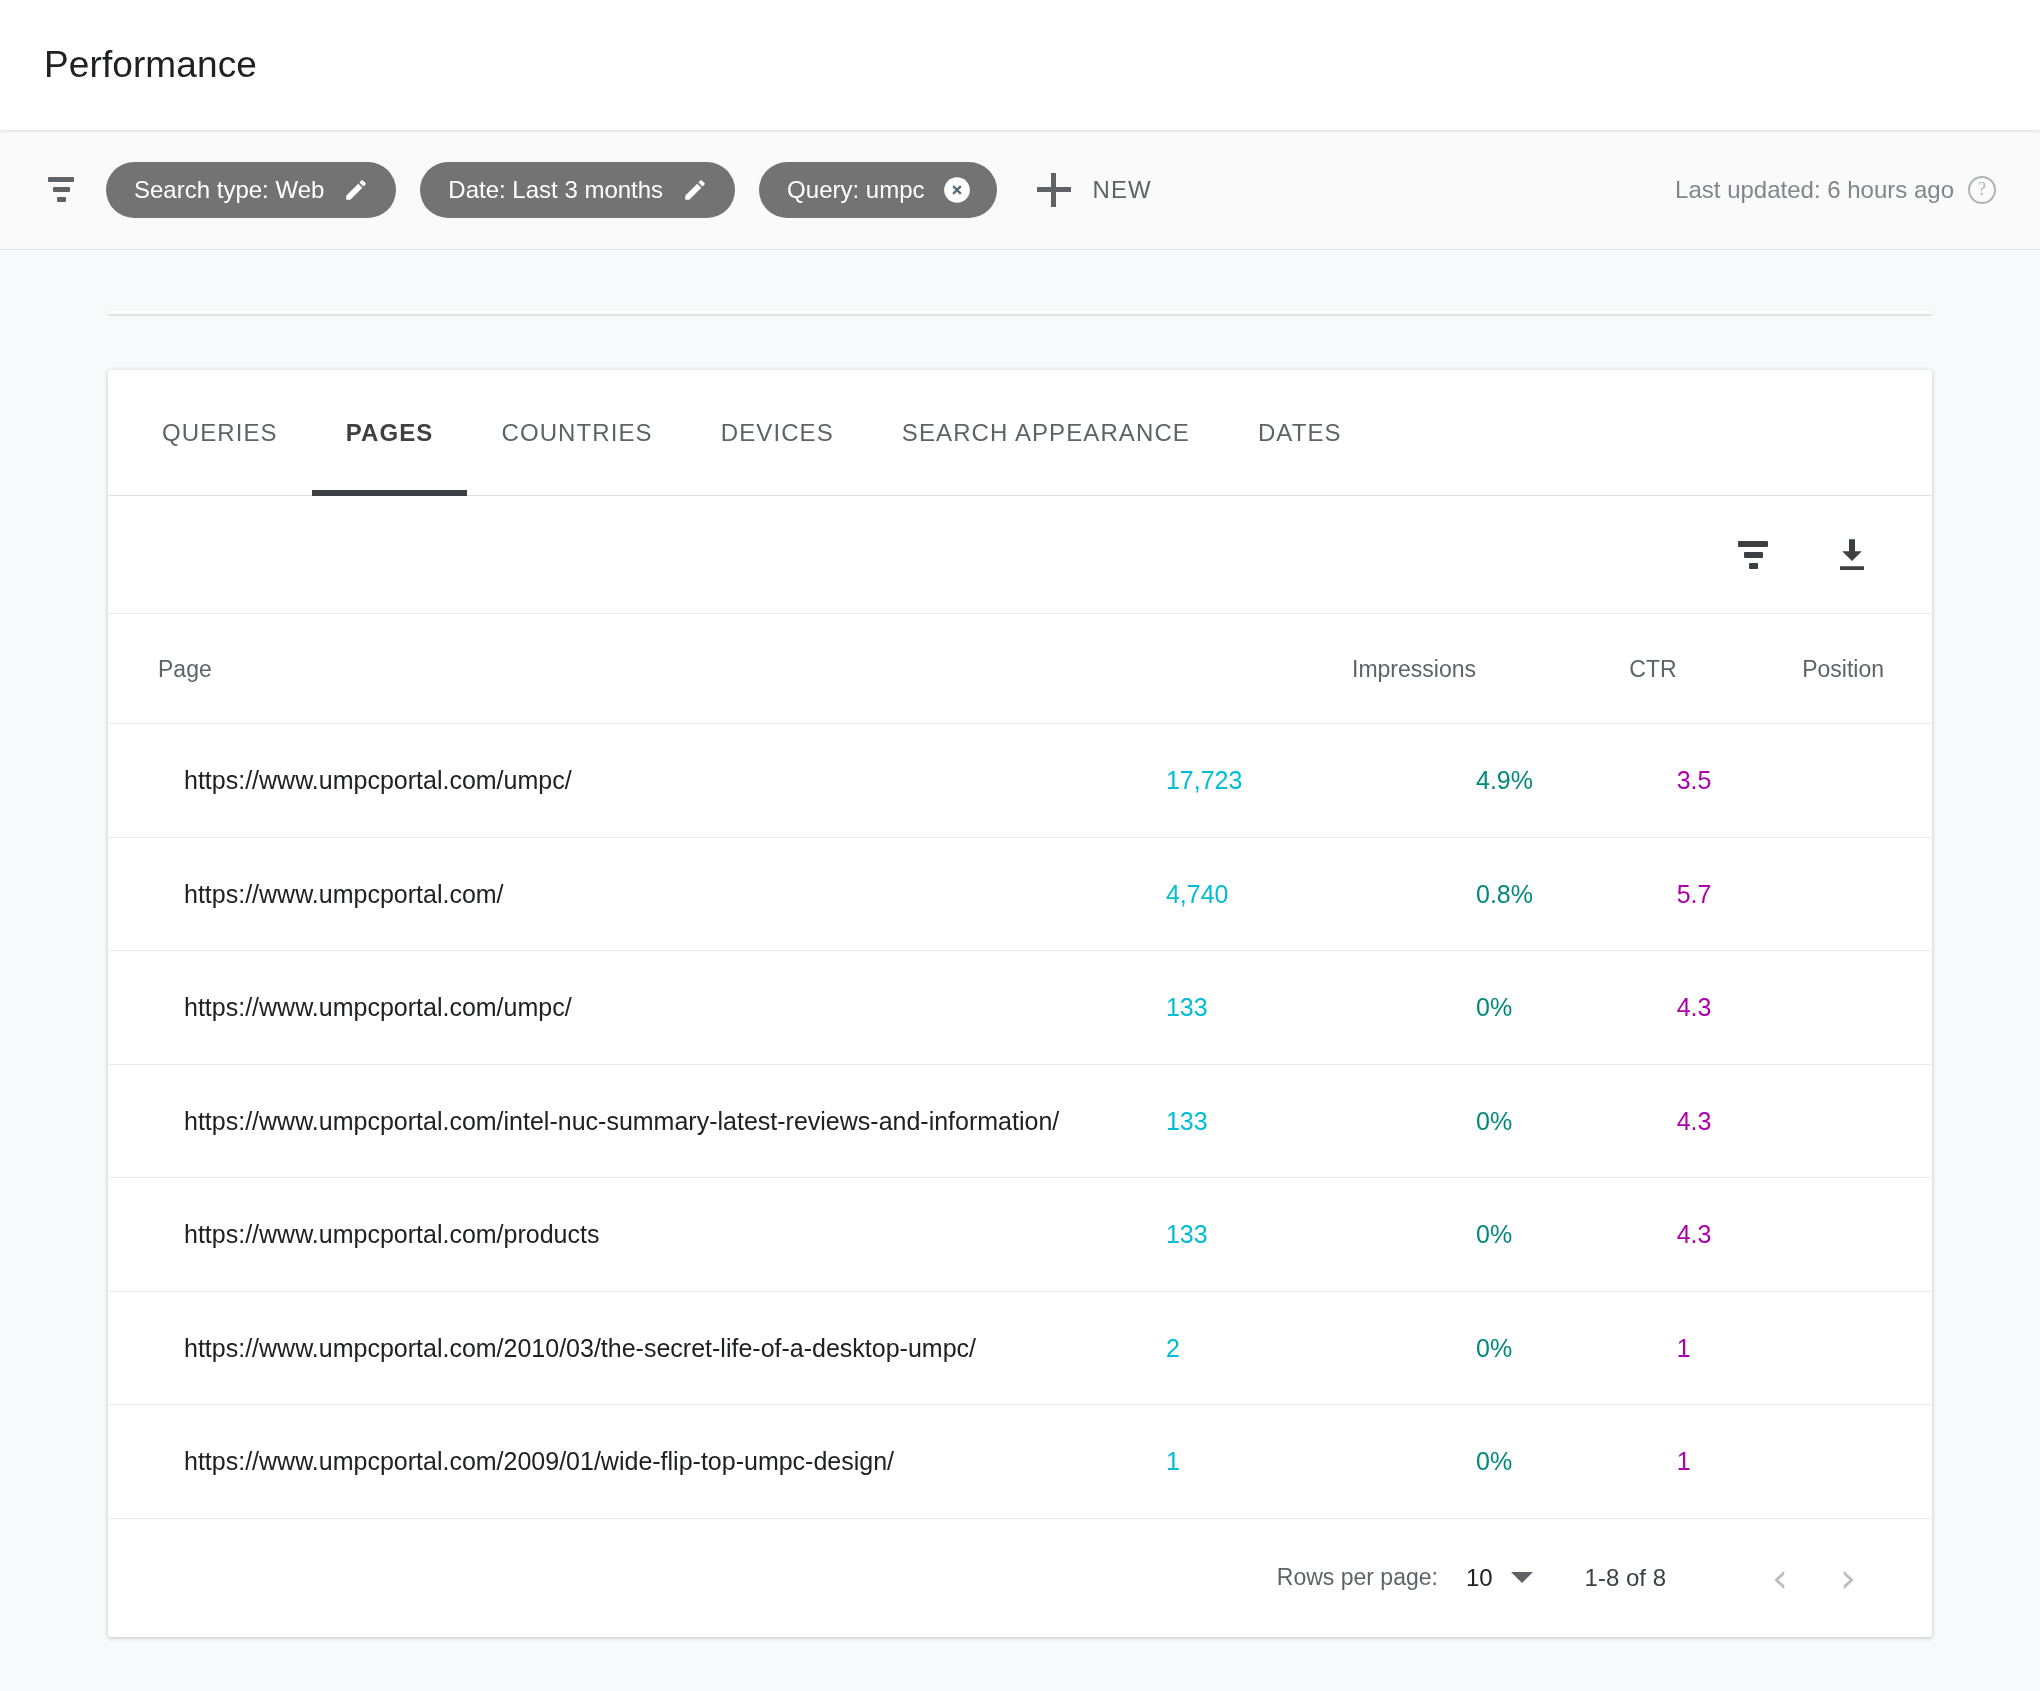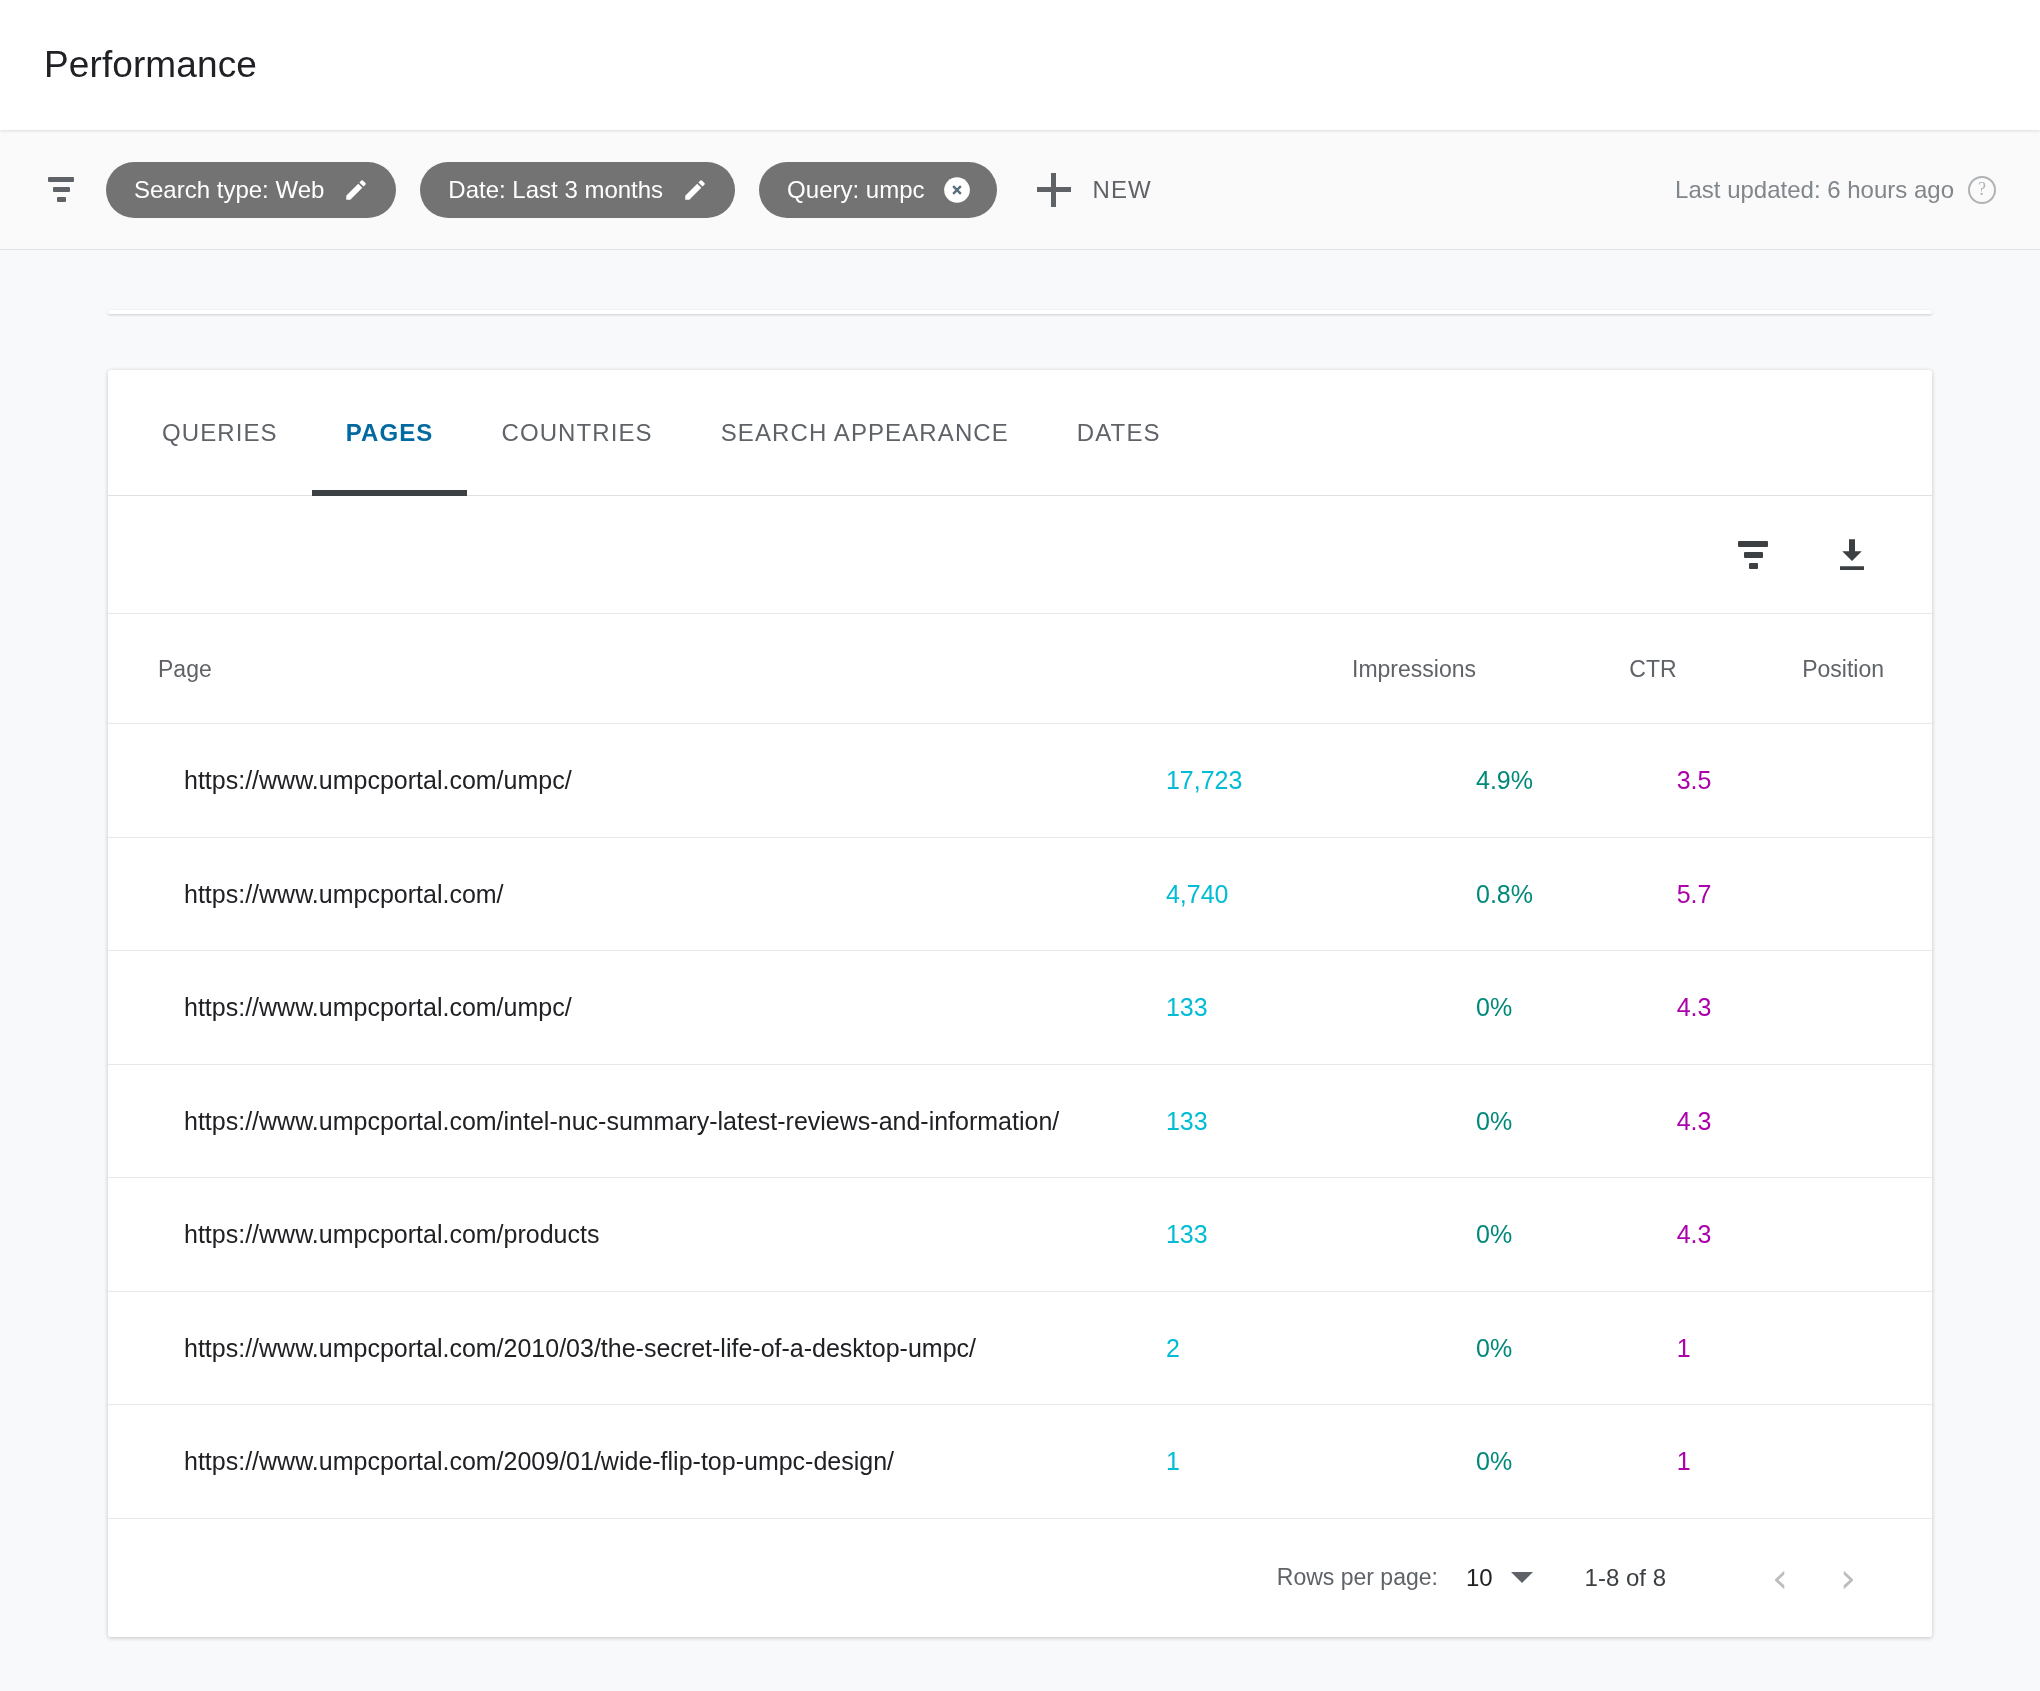--- a/index.html
+++ b/index.html
@@ -154,21 +154,21 @@
     justify-content: center;
     padding: 0 34px;
     font-size: 24px;
     letter-spacing: 1.1px;
     color: #5f6368;
     cursor: pointer;
     position: relative;
     user-select: none;
     white-space: nowrap;
   }
-  .tab.active { color: #0369a1; font-weight: bold; }
+  .tab.active { color: #404040; font-weight: bold; }
   .tab.active:after {
     content: "";
     position: absolute;
     left: 0; right: 0; bottom: 0;
     height: 6px;
     background: #3c4043;
   }
 
   
   .table-toolbar {
@@ -313,20 +313,21 @@
 <div class="content">
 
   <div class="collapsed-card"></div>
 
   <div class="table-card">
 
     <div class="tabs">
       <div class="tab">QUERIES</div>
       <div class="tab active">PAGES</div>
       <div class="tab">COUNTRIES</div>
+      <div class="tab">DEVICES</div>
       <div class="tab">SEARCH APPEARANCE</div>
       <div class="tab">DATES</div>
     </div>
 
     <div class="table-toolbar">
       <div class="tb-icon tb-funnel">
         <i></i>
           <i></i>
           <i></i>
       </div>

